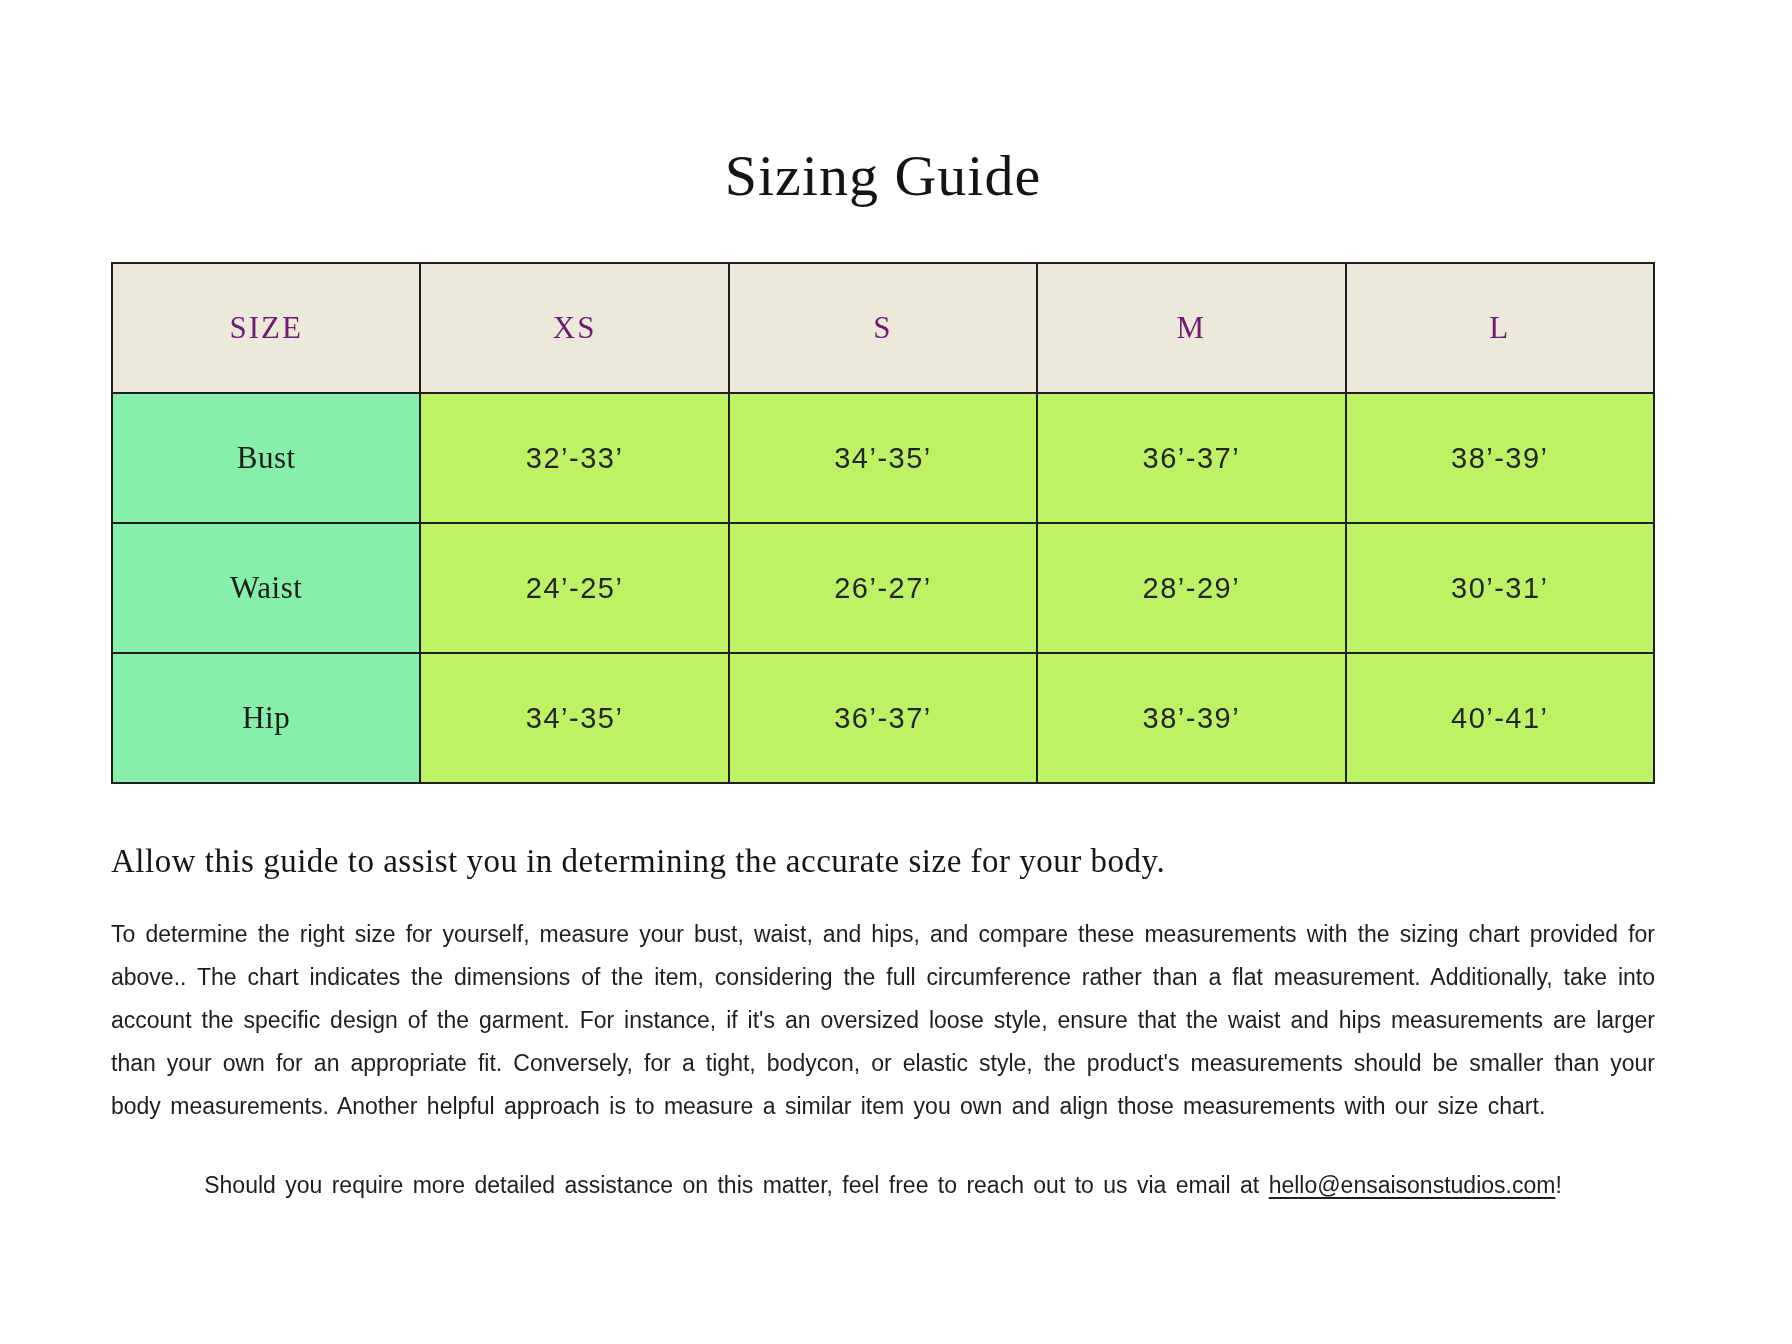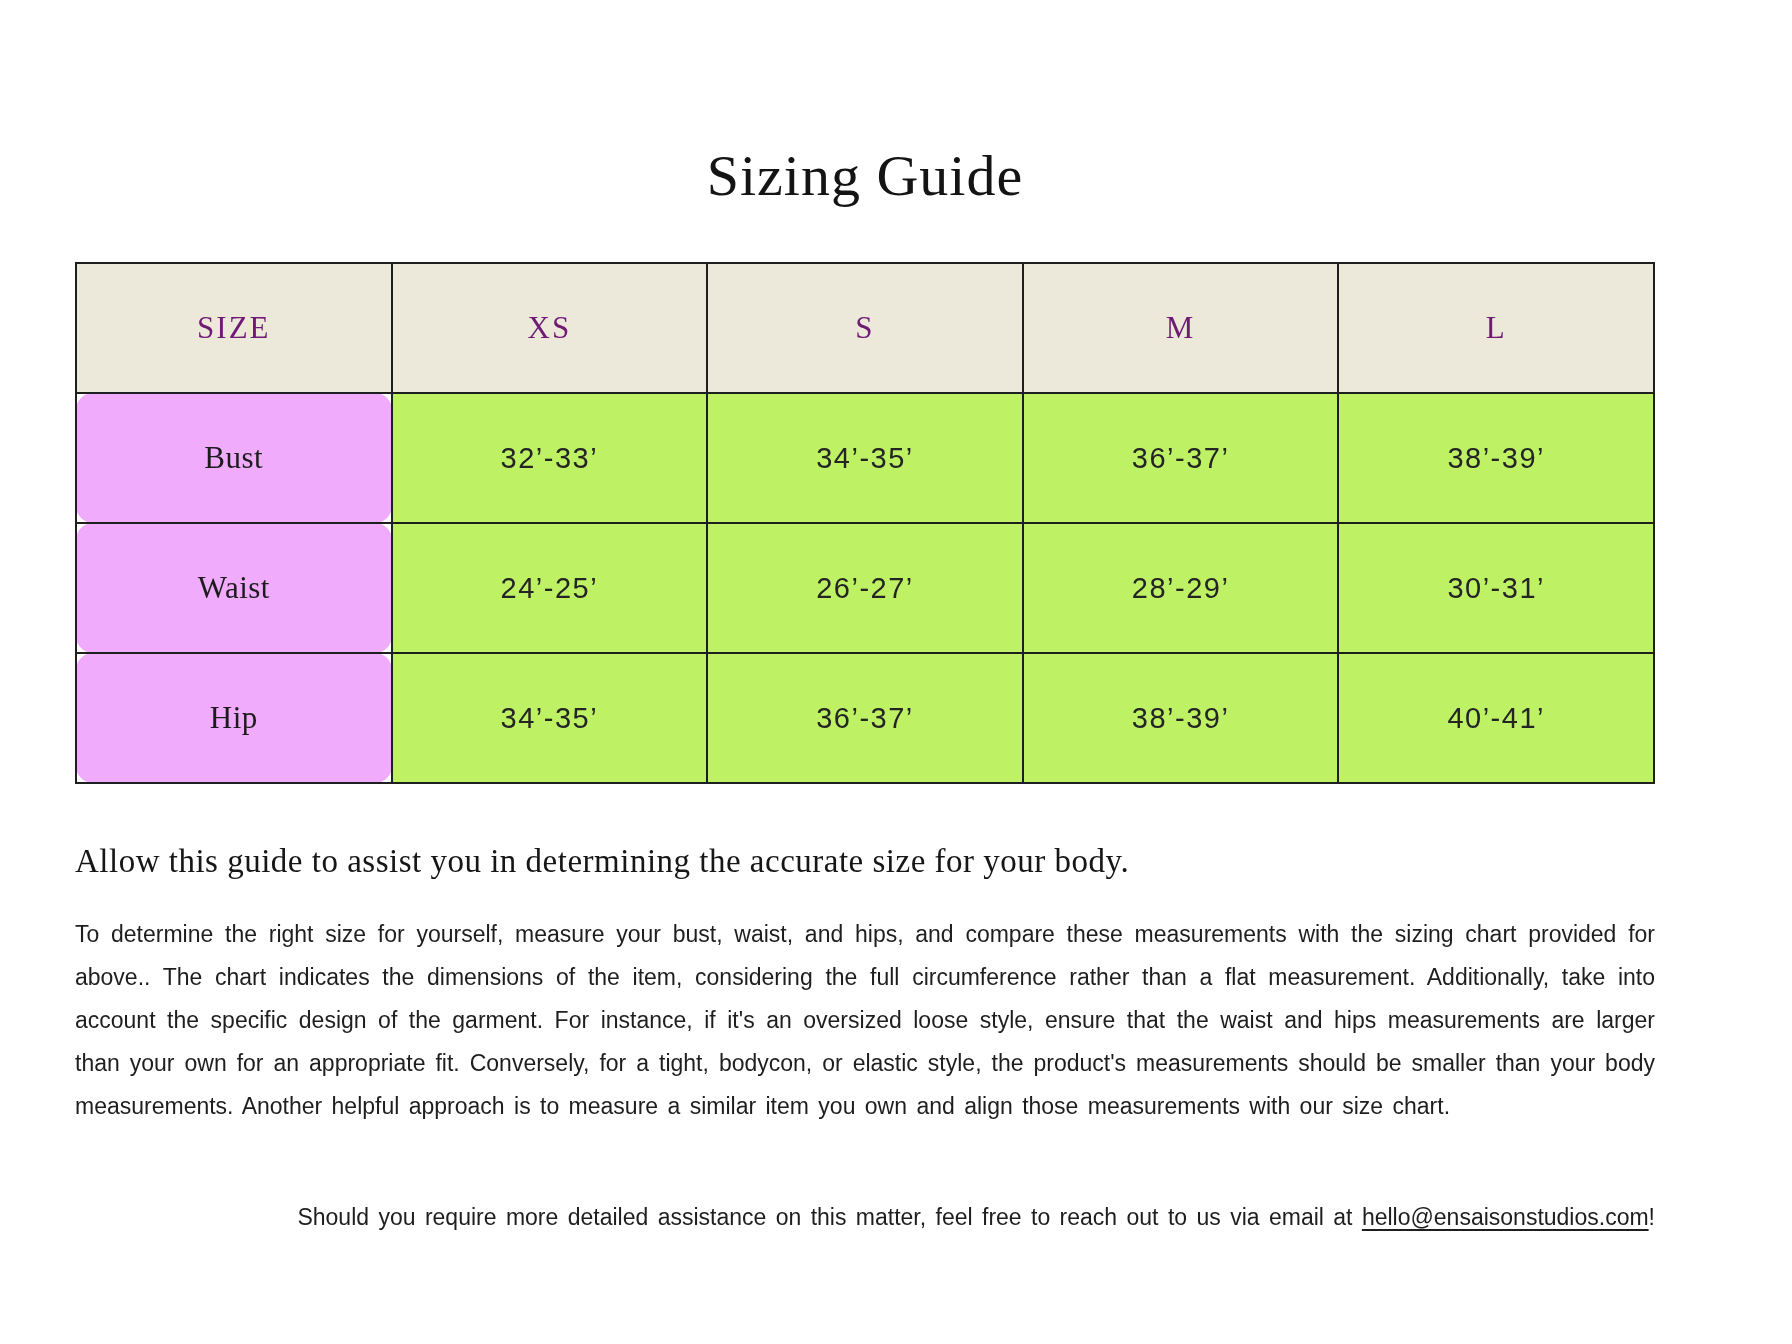--- a/index.html
+++ b/index.html
@@ -3,21 +3,21 @@
 <meta charset="utf-8">
 <style>
   * { box-sizing: border-box; margin: 0; padding: 0; }
   html, body { width: 1792px; height: 1344px; }
   body {
     background: #ffffff;
     color: var(--text, #1b1b1b);
     font-family: "Liberation Sans", sans-serif;
     overflow: hidden;
   }
-  .page { padding: 146px 137px 0 75px; }
+  .page { padding: 146px 137px 0 111px; }
 
   h1.title {
     font-family: "Liberation Serif", serif;
     font-weight: 400;
     font-size: 58px;
     line-height: 60px;
     text-align: center;
     letter-spacing: 1px;
     color: #141414;
     margin-bottom: 56px;
@@ -36,26 +36,25 @@
     font-weight: 400;
   }
   table.size-table thead th {
     background: var(--header-bg, #ece8da);
     font-family: "Liberation Serif", serif;
     font-size: 31px;
     letter-spacing: 2px;
     color: #701a75;
   }
   table.size-table tbody th.row-label {
-    background: #f0abfc;
+    background: #86efac;
     font-family: "Liberation Serif", serif;
     font-size: 31px;
     letter-spacing: 0.5px;
     color: #1c1c1c;
-    border-radius: 17px;
   }
   table.size-table tbody td.value-cell {
     background: #bef264;
     font-family: "Liberation Sans", sans-serif;
     font-size: 29px;
     letter-spacing: 1.5px;
     color: #242424;
   }
 
   p.intro {
@@ -69,22 +68,22 @@
   }
   p.body-text {
     margin-top: 30px;
     font-size: 23px;
     line-height: 43px;
     word-spacing: 3px;
     text-align: justify;
     color: #1e1e1e;
   }
   p.contact {
-    margin-top: 68px;
-    text-align: right;
+    margin-top: 36px;
+    text-align: center;
   }
   a.email-link {
     color: inherit;
     text-decoration: underline;
     text-underline-offset: 4px;
     cursor: pointer;
   }
 </style>
 </head>
 <body>

